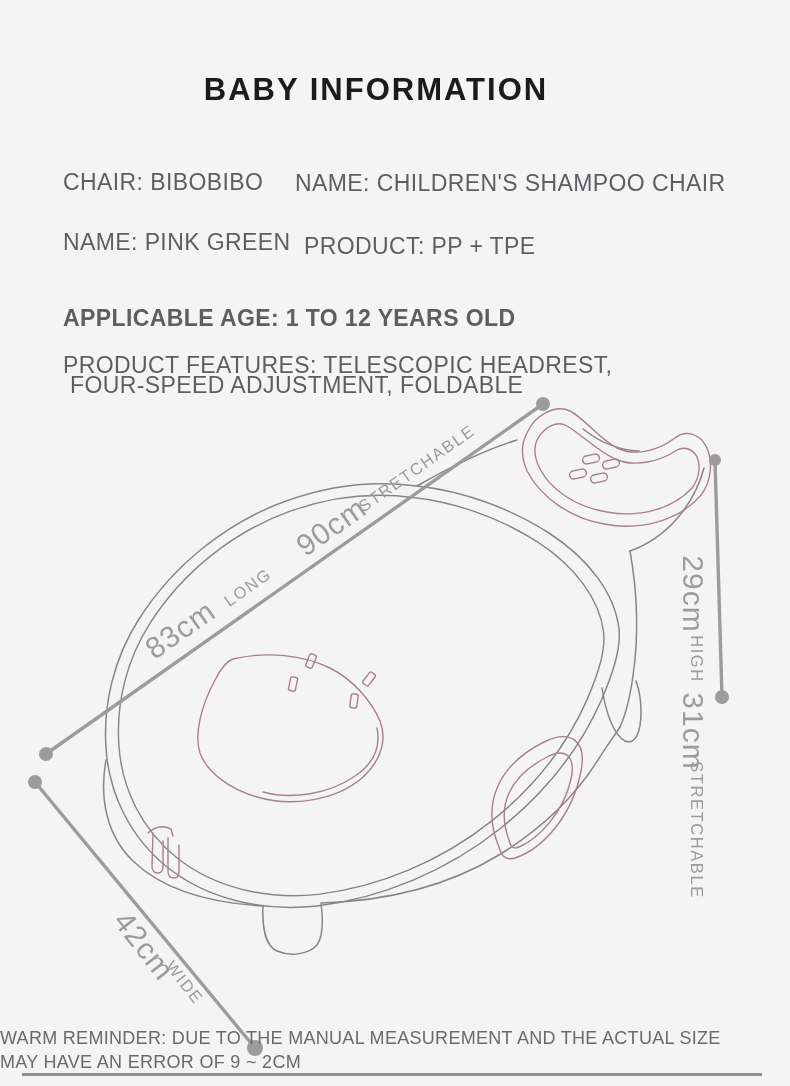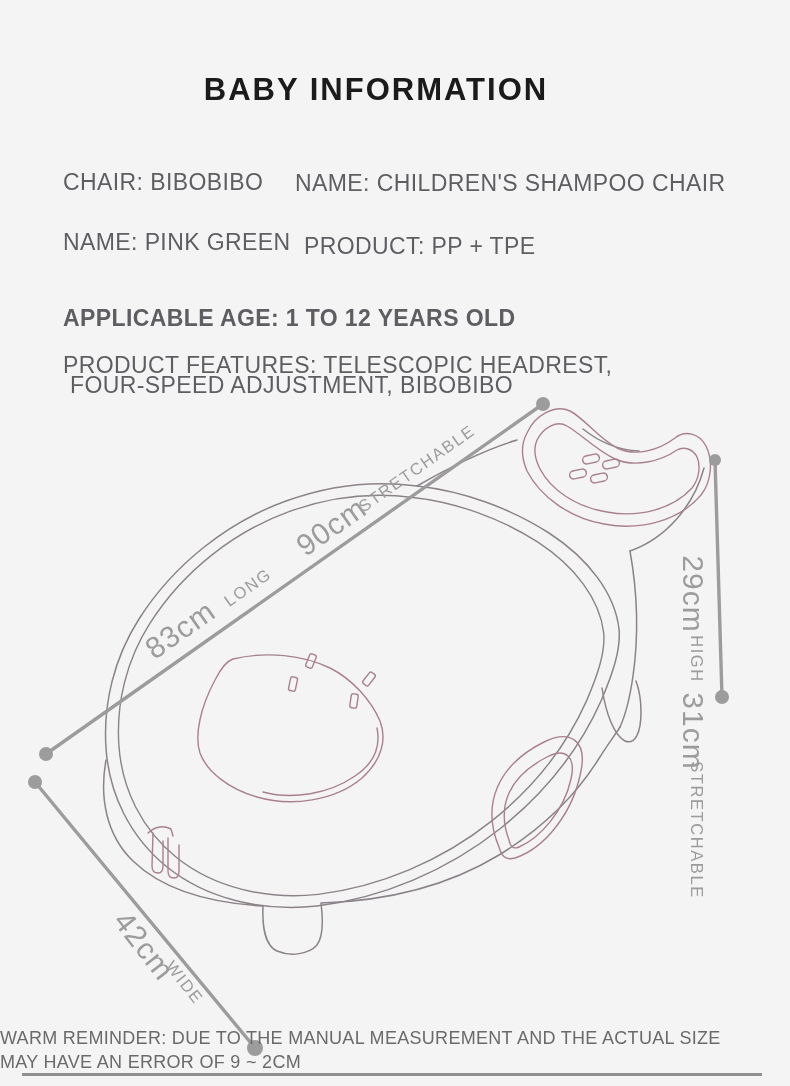--- a/index.html
+++ b/index.html
@@ -36,21 +36,21 @@
 <div>
 
   <h1 class="abs title">BABY INFORMATION</h1>
 
   <span class="abs spec" style="top:169px;left:63px;">CHAIR: BIBOBIBO</span>
   <span class="abs spec" style="top:170px;left:295px;">NAME: CHILDREN'S SHAMPOO CHAIR</span>
   <span class="abs spec" style="top:229px;left:63px;">NAME: PINK GREEN</span>
   <span class="abs spec" style="top:233px;left:304px;">PRODUCT: PP + TPE</span>
   <span class="abs spec" style="top:305px;left:63px;font-weight:bold;">APPLICABLE AGE: 1 TO 12 YEARS OLD</span>
   <span class="abs spec" style="top:352px;left:63px;">PRODUCT FEATURES: TELESCOPIC HEADREST,</span>
-  <span class="abs spec" style="top:372px;left:70px;">FOUR-SPEED ADJUSTMENT, BIBOBIBO</span>
+  <span class="abs spec" style="top:372px;left:70px;">FOUR-SPEED ADJUSTMENT, FOLDABLE</span>
 
   <svg class="art" width="790" height="1086" viewBox="0 0 790 1086">
 
     <g fill="none" stroke-width="1.5" stroke-linecap="round" stroke-linejoin="round" stroke="#8a8389">
       <path id="rim" d="M 417,486
         C 372,480 327,486 286,501
         C 228,522 174,564 139,619
         C 114,658 103,704 106,748
         C 109,794 130,837 167,867
         C 207,899 262,912 317,906

